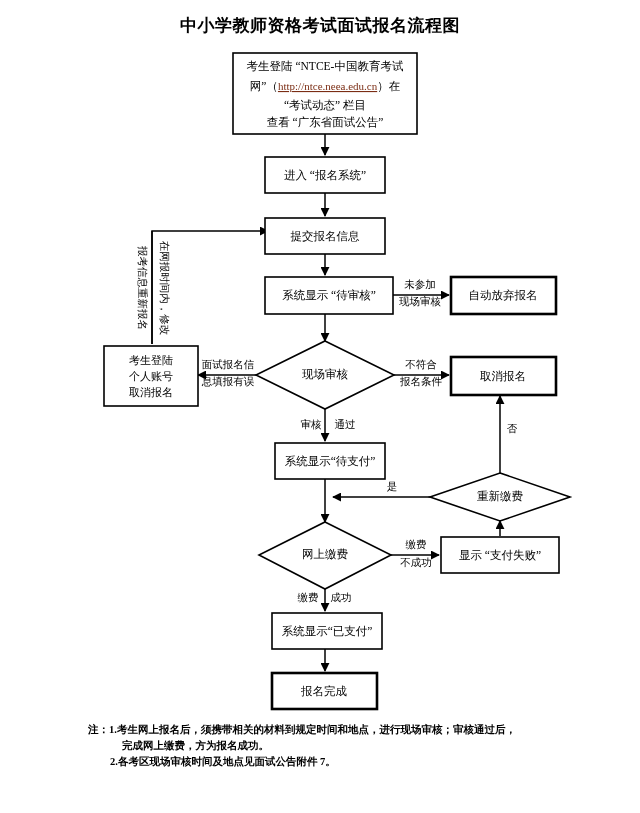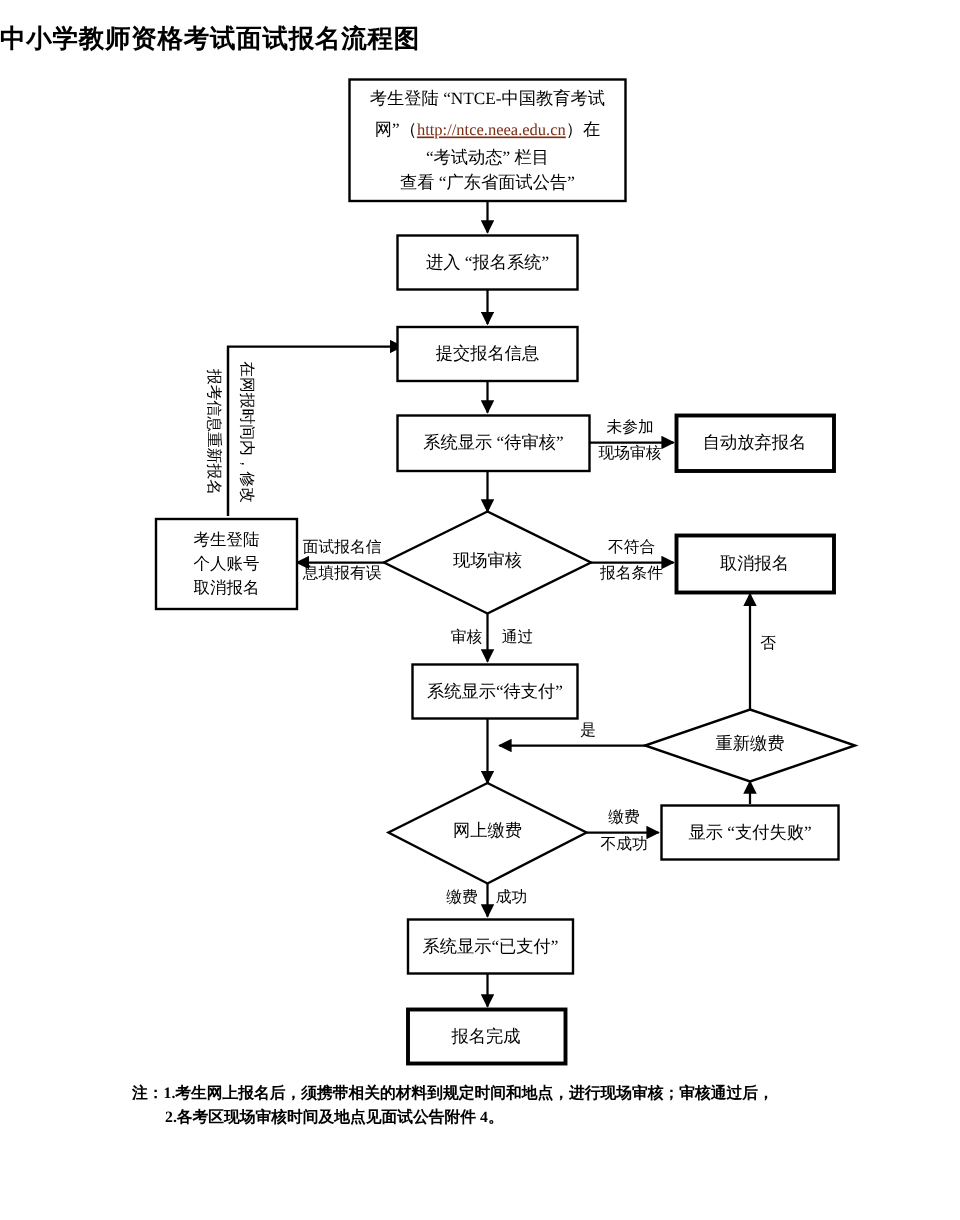--- a/index.html
+++ b/index.html
@@ -18,20 +18,21 @@
   #page {
     position: relative;
     width: 640px;
     height: 813px;
   }
   .title {
     position: absolute;
     top: 14px;
     left: 0;
     width: 640px;
+    text-align: center;
     font-size: 17px;
     font-weight: bold;
     letter-spacing: 0.5px;
     font-family: "Liberation Serif", "DejaVu Serif", serif;
   }
   svg.flow {
     position: absolute;
     top: 0;
     left: 0;
     width: 640px;
@@ -213,16 +214,17 @@
 
     <text class="edge-label" x="308" y="601">缴费</text>
     <text class="edge-label" x="341" y="601">成功</text>
 
     <text class="vert-label" x="139" y="288" transform="rotate(90 139 288)">报考信息重新报名</text>
     <text class="vert-label" x="161" y="288" transform="rotate(90 161 288)">在网报时间内，修改</text>
   </svg>
 
   <div class="notes">
     <div class="note-line"><span>注：</span><span>1.</span><span>考生网上报名后，须携带相关的材料到规定时间和地点，进行现场审核；审核通过后，</span></div>
-    <div class="note-line indent2"><span>2.</span><span>各考区现场审核时间及地点见面试公告附件 4。</span></div>
+    <div class="note-line indent"><span>完成网上缴费，方为报名成功。</span></div>
+    <div class="note-line indent2"><span>2.</span><span>各考区现场审核时间及地点见面试公告附件 7。</span></div>
   </div>
 
 </div>
 
 </body></html>

